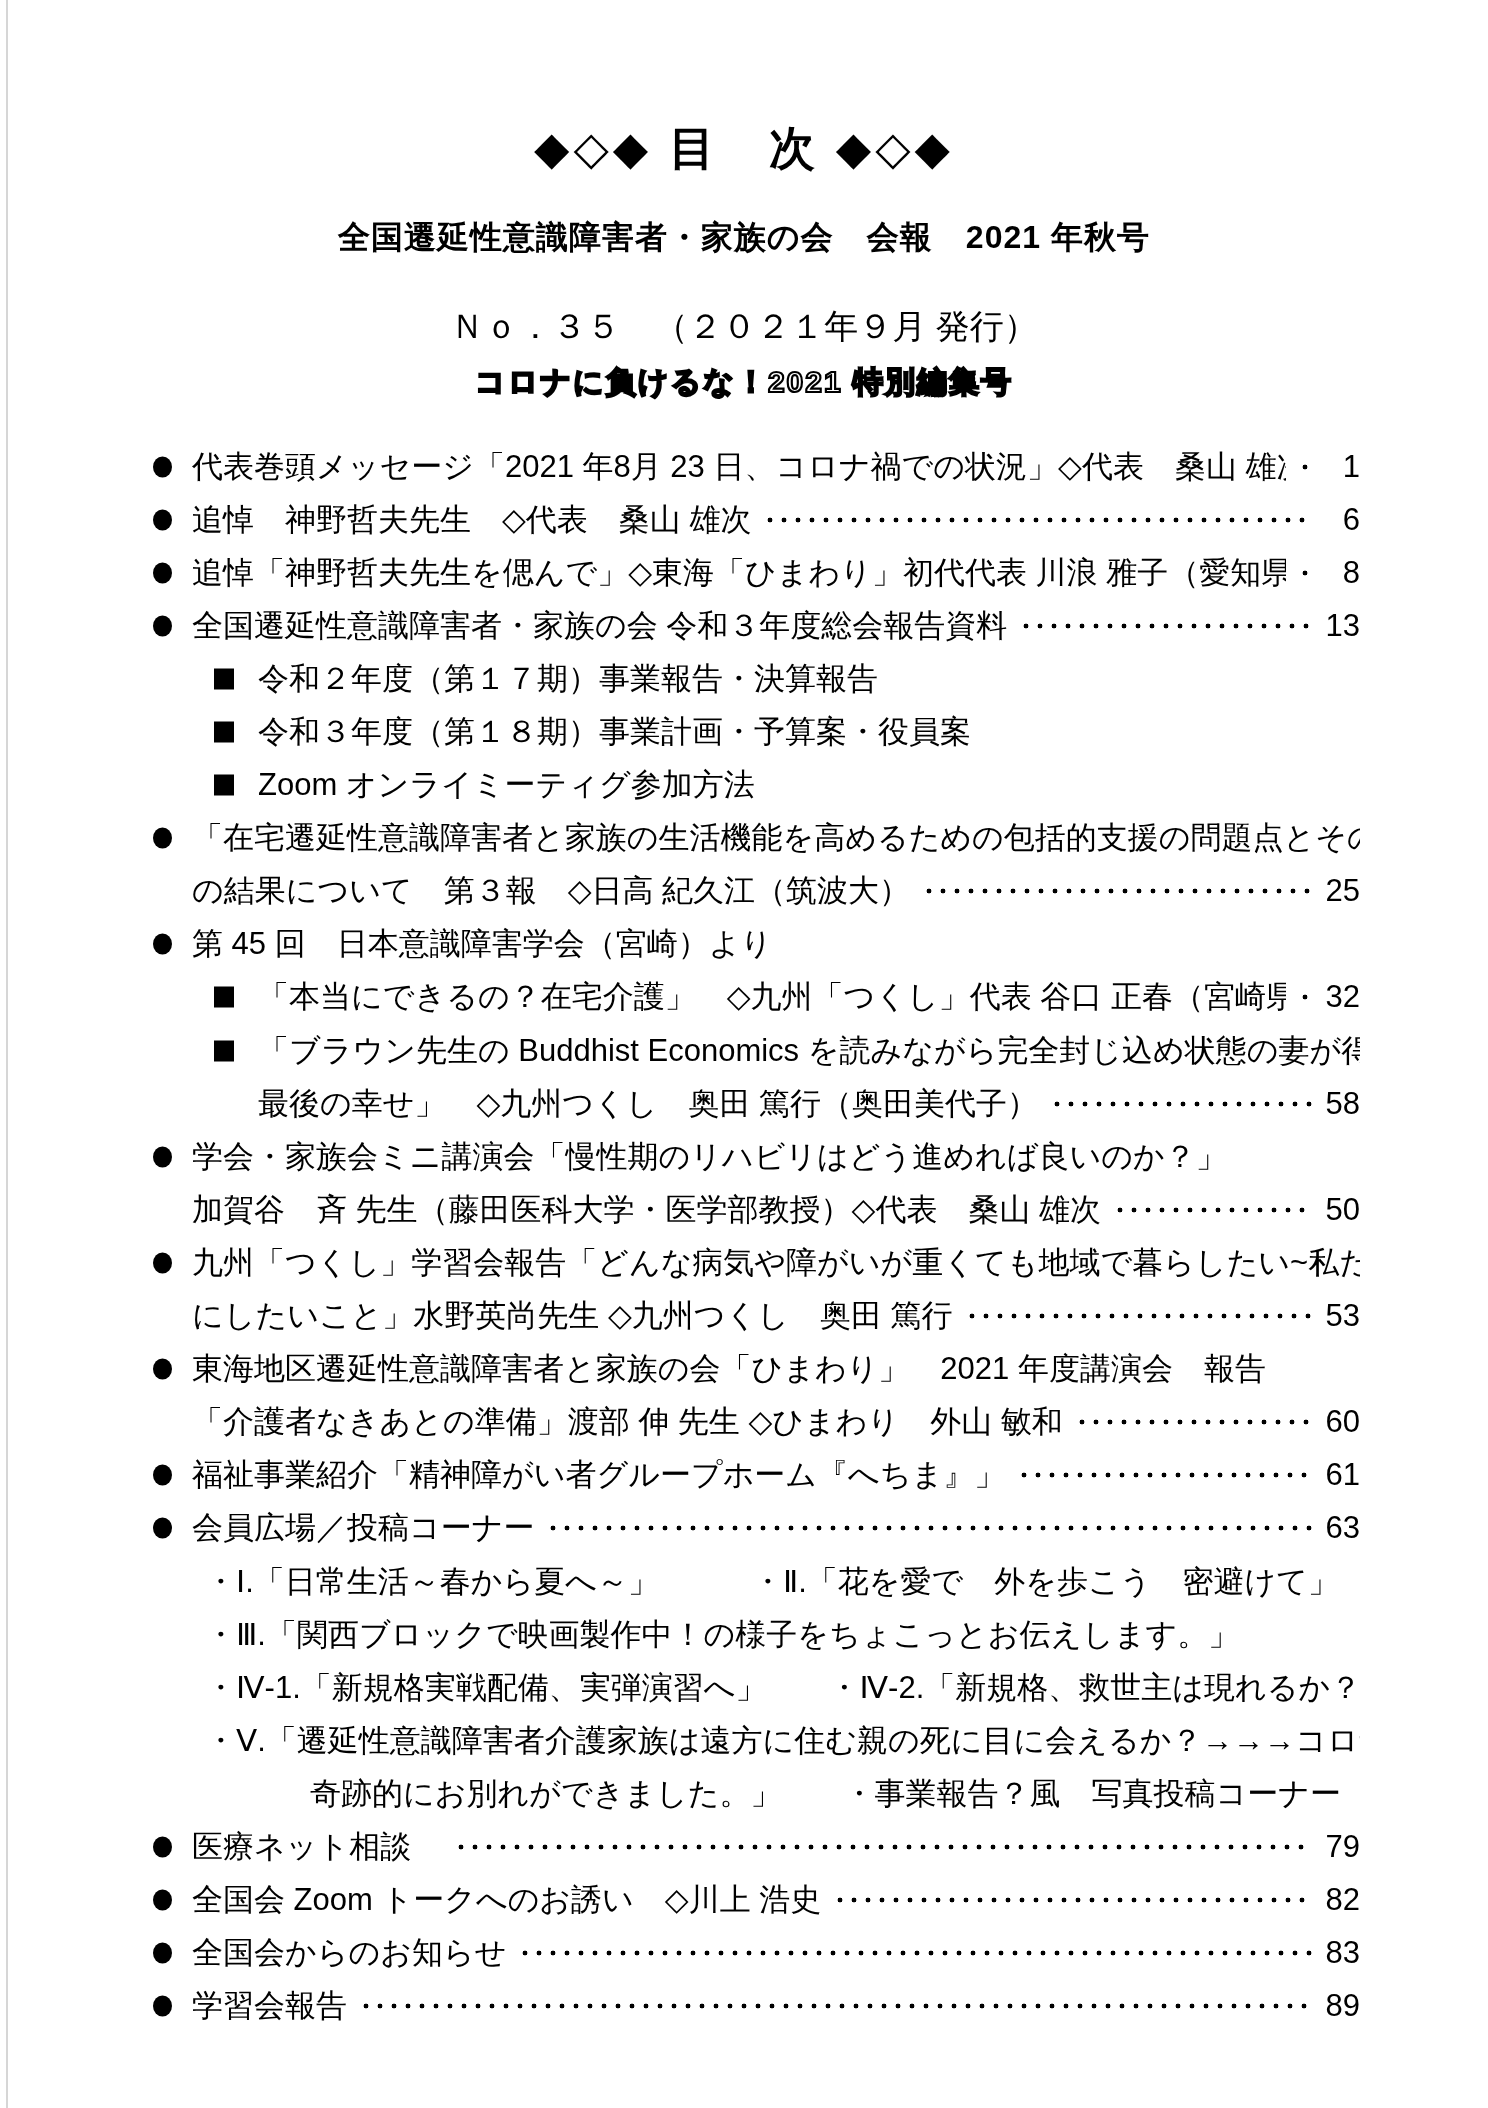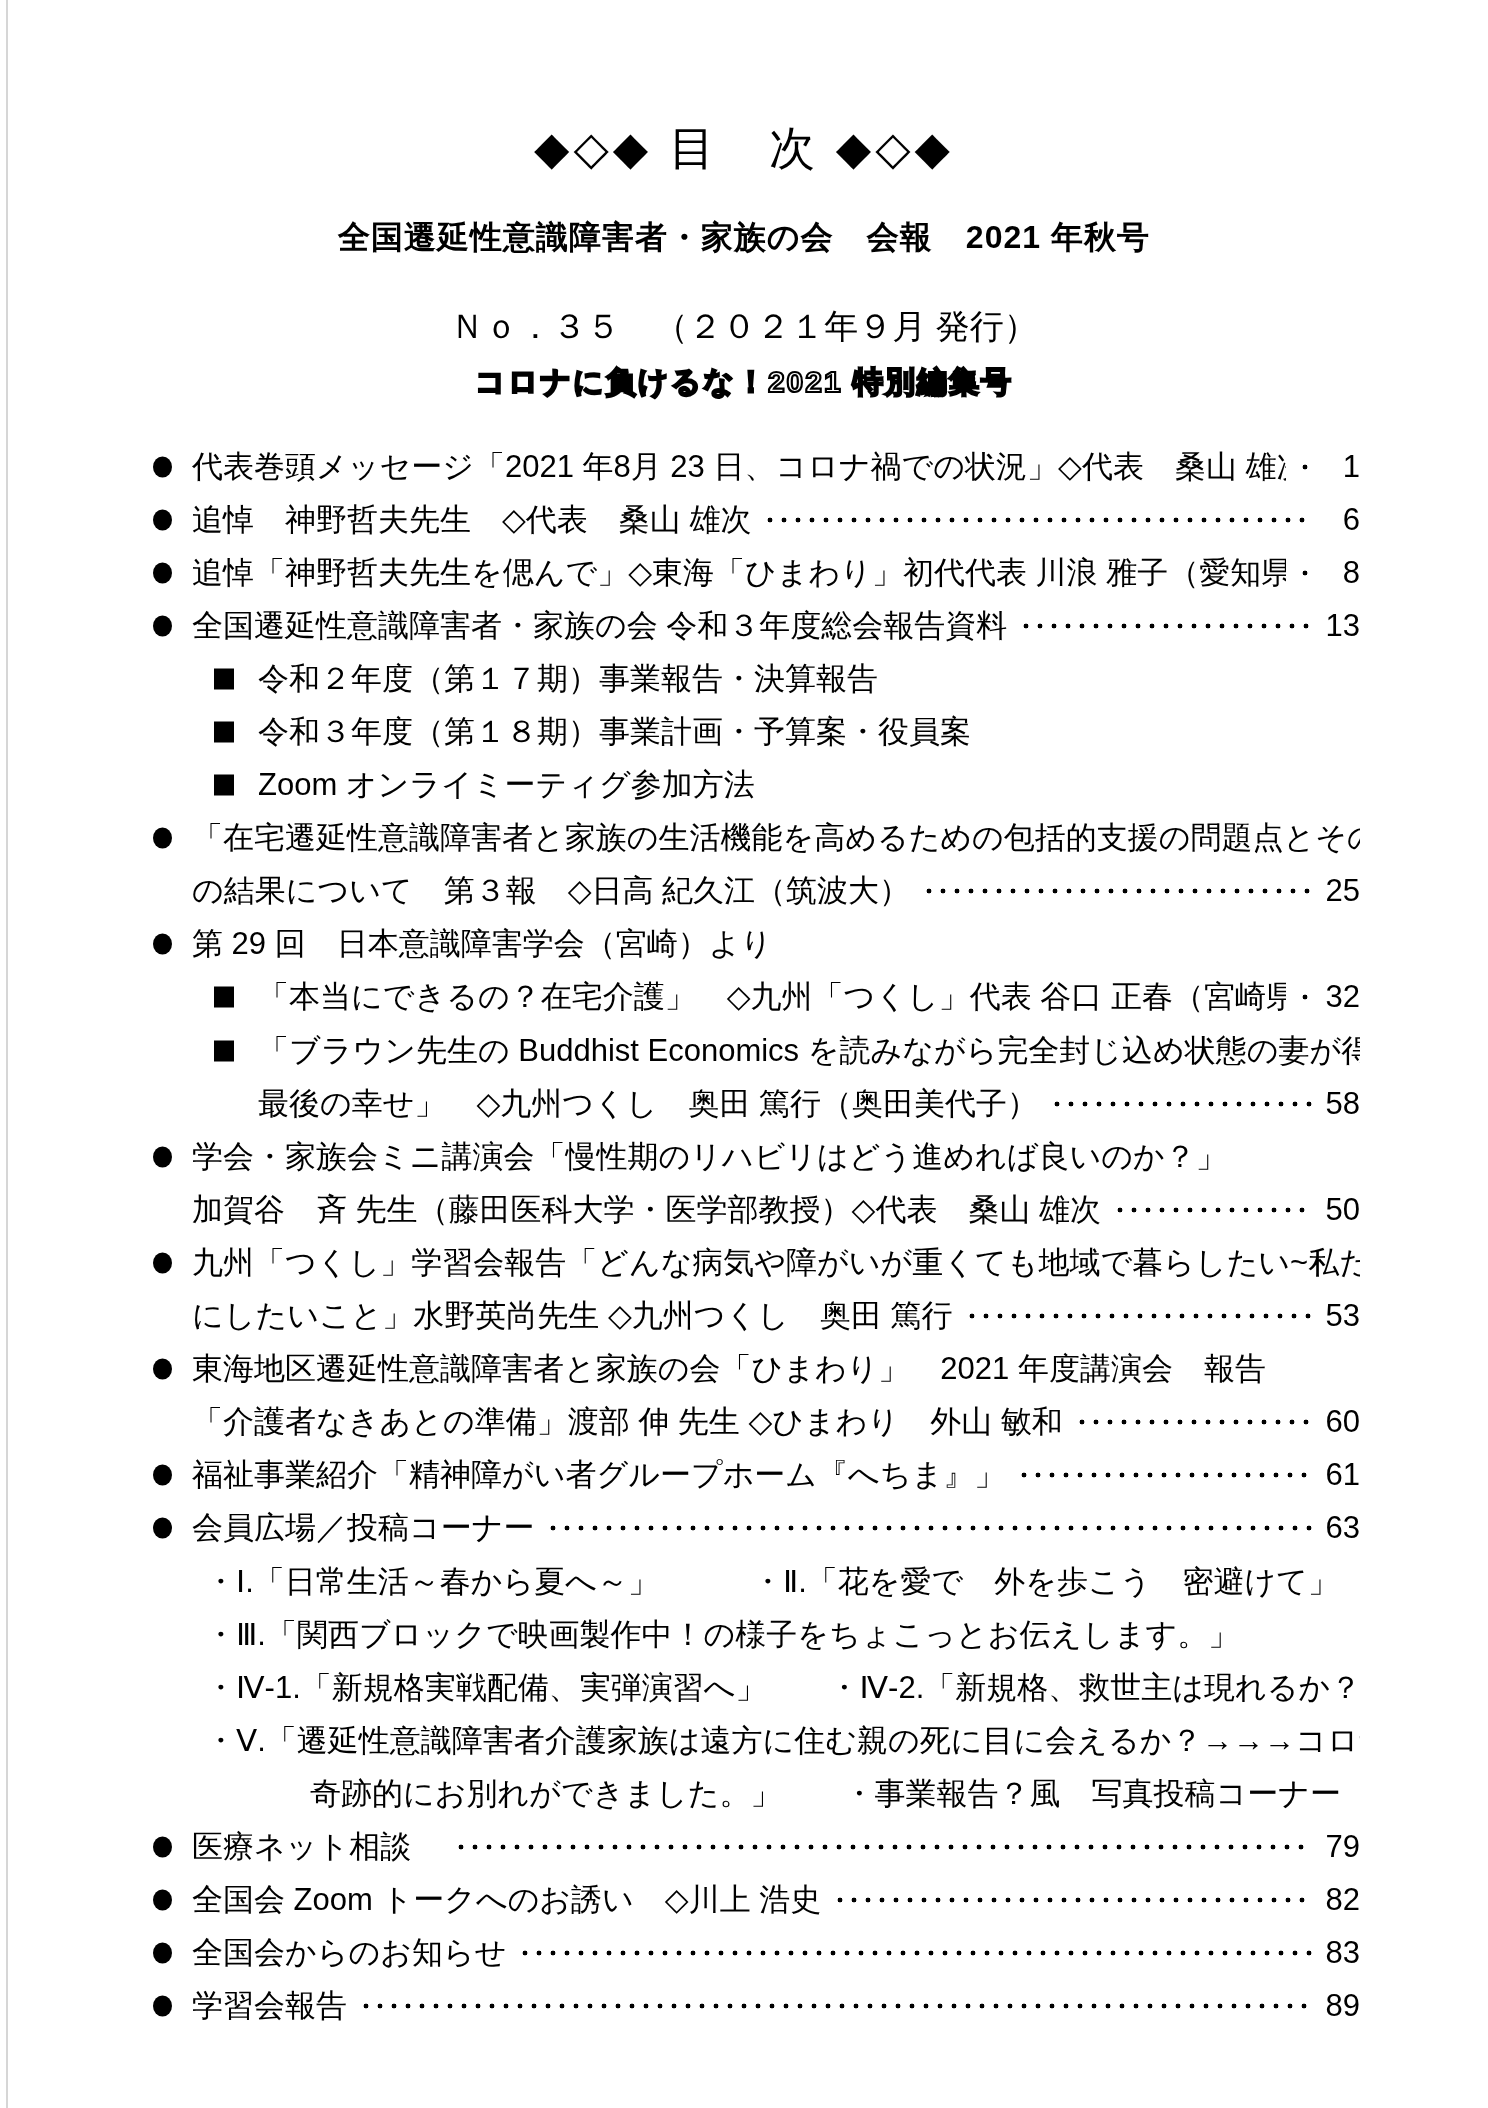--- a/index.html
+++ b/index.html
@@ -8,21 +8,21 @@
     background: #ffffff; color: #000000;
     font-family: "Liberation Sans", "DejaVu Sans", sans-serif;
     position: relative; overflow: hidden;
   }
   .scan-edge {
     position: absolute; left: 6px; top: 0; width: 2px; height: 100%;
     background: #d6d6d6;
   }
   .header { text-align: center; padding-top: 118px; }
   .toc-heading {
-    font-size: 46px; line-height: 60px; font-weight: 400;
+    font-size: 46px; line-height: 60px; font-weight: 700;
     letter-spacing: 4px; white-space: nowrap;
   }
   .main-title {
     margin-top: 28px; font-size: 32px; line-height: 62px;
     font-weight: 700; letter-spacing: 1px; white-space: nowrap;
   }
   .issue-line {
     margin-top: 37px; font-size: 34px; line-height: 42px;
     font-weight: 500; white-space: nowrap;
   }
@@ -103,21 +103,21 @@
       <span class="mk mk-circle"></span>
       <span class="row-text">「在宅遷延性意識障害者と家族の生活機能を高めるための包括的支援の問題点とその方策」</span>
     </div>
     <div class="toc-row ind-c1">
       <span class="row-text">の結果について　第３報　◇日高 紀久江（筑波大）</span>
       <span class="leader"></span>
       <span class="page">25</span>
     </div>
     <div class="toc-row ind-b">
       <span class="mk mk-circle"></span>
-      <span class="row-text">第 29 回　日本意識障害学会（宮崎）より</span>
+      <span class="row-text">第 45 回　日本意識障害学会（宮崎）より</span>
     </div>
     <div class="toc-row ind-s">
       <span class="mk mk-square"></span>
       <span class="row-text">「本当にできるの？在宅介護」　◇九州「つくし」代表 谷口 正春（宮崎県）</span>
       <span class="leader"></span>
       <span class="page">32</span>
     </div>
     <div class="toc-row ind-s">
       <span class="mk mk-square"></span>
       <span class="row-text">「ブラウン先生の Buddhist Economics を読みながら完全封じ込め状態の妻が得た</span>

